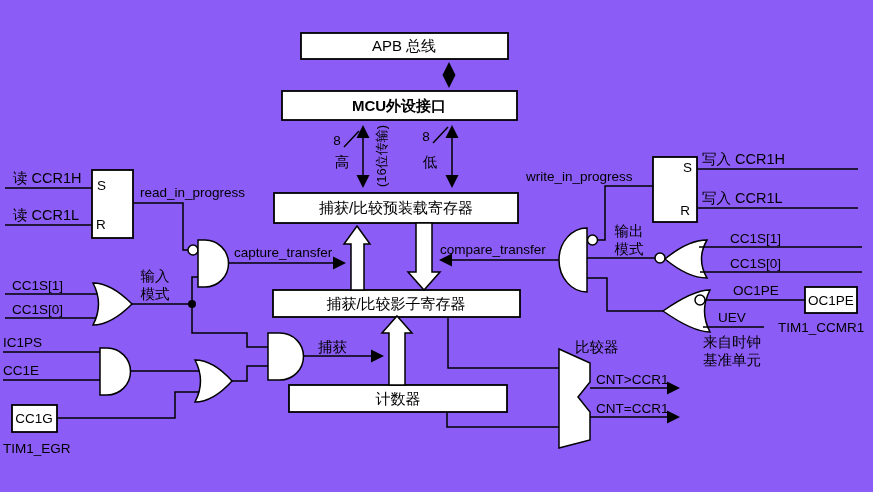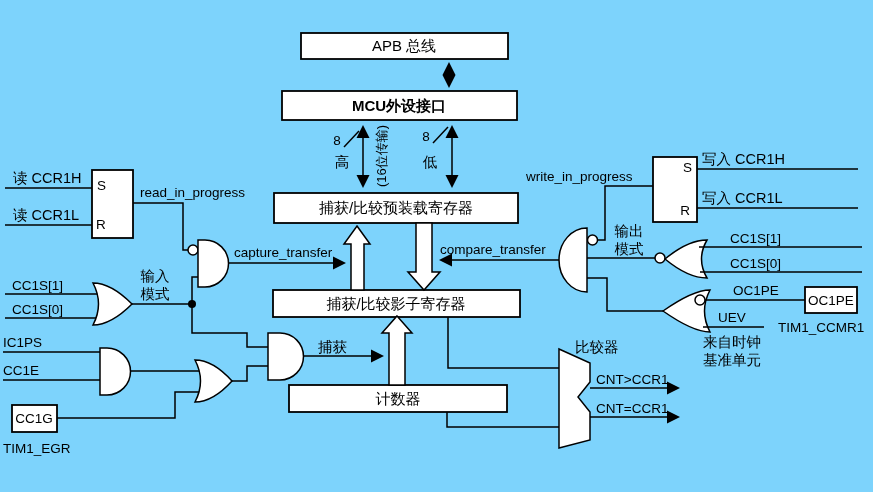--- a/index.html
+++ b/index.html
@@ -1,16 +1,16 @@
 <!DOCTYPE html>
 <html><head>
 <meta charset="utf-8">
 <style>
   html,body{margin:0;padding:0;background:#ffffff;}
-  .stage{position:relative;width:873px;height:492px;background:#7dd3fc;overflow:hidden;}
+  .stage{position:relative;width:873px;height:492px;background:#8b5cf6;overflow:hidden;}
   svg{display:block;}
   text{font-family:"Liberation Sans","DejaVu Sans",sans-serif;fill:#000;}
   .en{font-size:13.5px;}
   .zh{font-size:14.5px;}
   .box-label{font-size:15px;}
   .bold{font-weight:bold;}
   .small{font-size:13px;}
   .wire{stroke:#000;stroke-width:1.5;fill:none;}
   .boxline{stroke:#000;stroke-width:1.8;fill:#fff;}
   .gate{stroke:#000;stroke-width:1.5;fill:#fff;}

